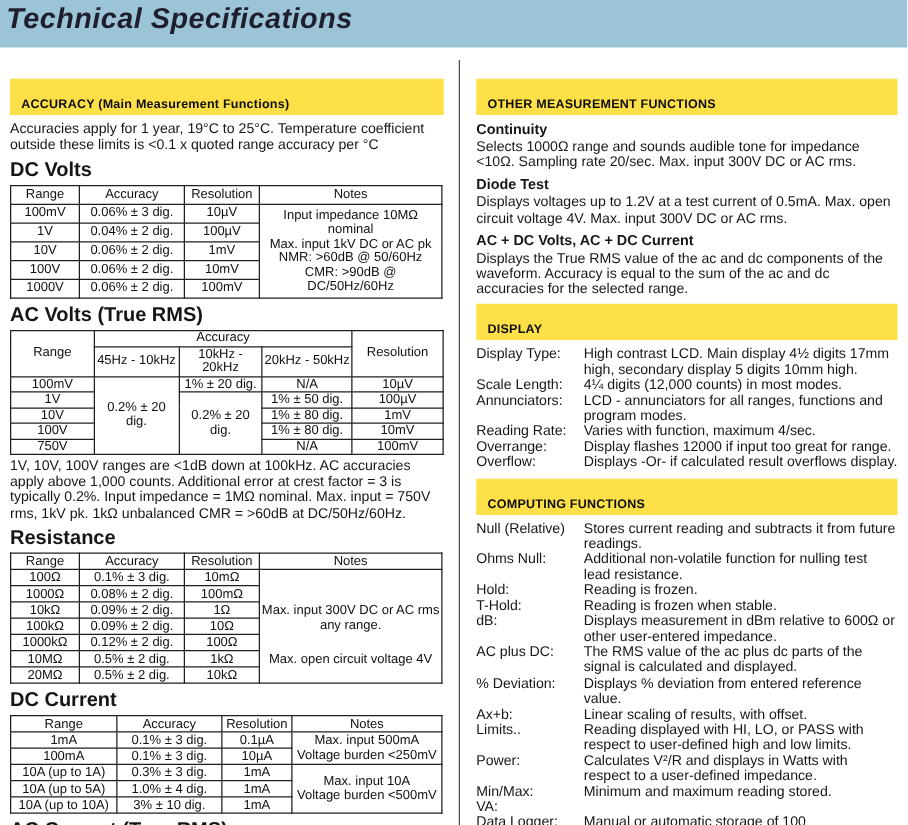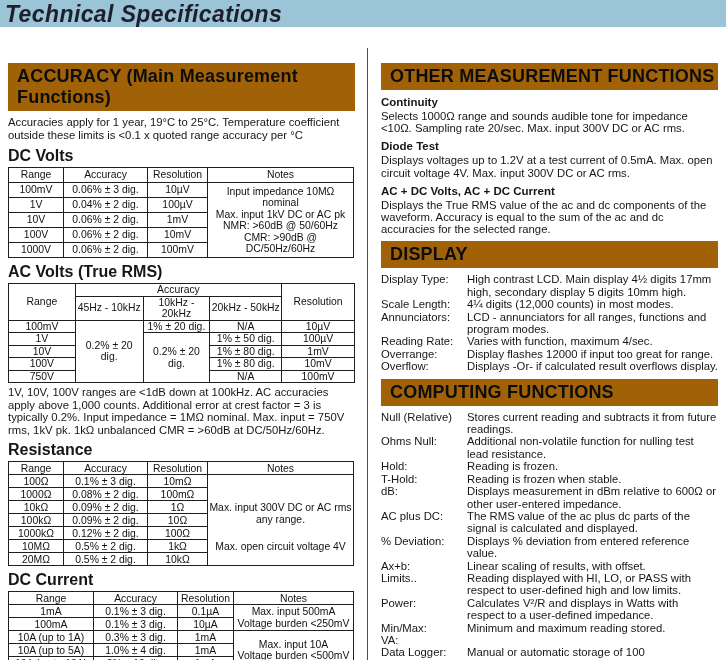--- a/index.html
+++ b/index.html
@@ -2,36 +2,36 @@
 <html><head>
 <meta charset="utf-8">
 <style>
   html,body { margin:0; padding:0; }
   body {
     width:726px; height:660px; overflow:hidden; position:relative;
     background:#ffffff; color:#161616;
     font-family:"Liberation Sans", sans-serif;
   }
   .titlebar {
-    position:absolute; left:0; top:0; width:726px; height:27px;
+    position:absolute; left:0; top:0; width:726px; height:38px;
     background:#9cc4d7;
   }
   .titlebar .ttl {
     display:block; font-style:italic; font-weight:bold; font-size:23px;
     line-height:29px; padding-left:5px; color:#1e1e2e; letter-spacing:.4px;
     white-space:nowrap;
   }
   .vdivider { position:absolute; left:367px; top:48px; width:1px; height:612px; background:#4d4d4d; }
 
   .leftcol  { position:absolute; left:8px;   top:63px; width:347px; }
   .rightcol { position:absolute; left:381px; top:63px; width:337px; }
 
   .secbar {
-    background:#a16207; font-weight:bold; font-size:18px; color:#0d0d0d;
-    padding:3px 0 3px 9px; letter-spacing:.2px;
+    background:#fde047; font-weight:bold; font-size:10px; color:#0d0d0d;
+    padding:15px 0 3px 9px; letter-spacing:.2px;
   }
   .intro { font-size:11.3px; line-height:13px; margin:5px 0 0 0; }
   .h3 { font-size:16px; font-weight:bold; margin:5px 0 2px 0; }
 
   table.spec { border-collapse:collapse; table-layout:fixed; font-size:10.4px; color:#111; }
   table.spec td { border:1px solid #1f1f1f; padding:0 1px; text-align:center; vertical-align:middle; line-height:11.5px; }
   table.r15 td { height:14px; }
   table.r13 td { height:12px; }
   table.r11 td { height:10.5px; }
   td.topalign { vertical-align:top; }

